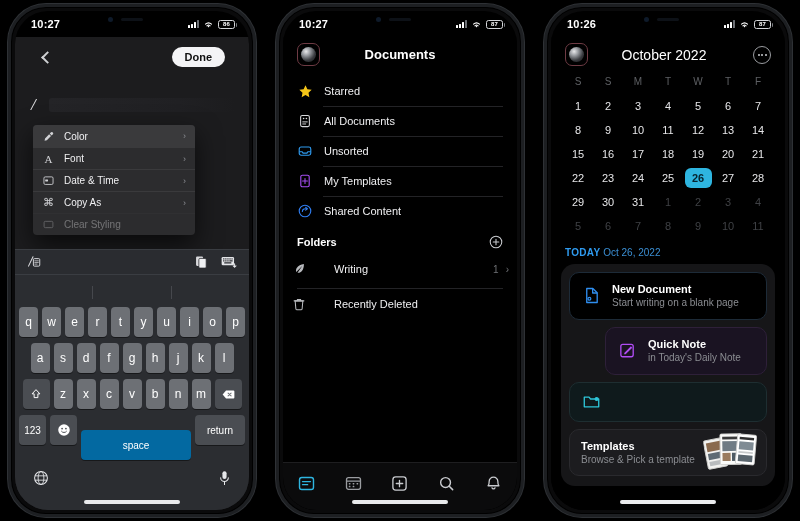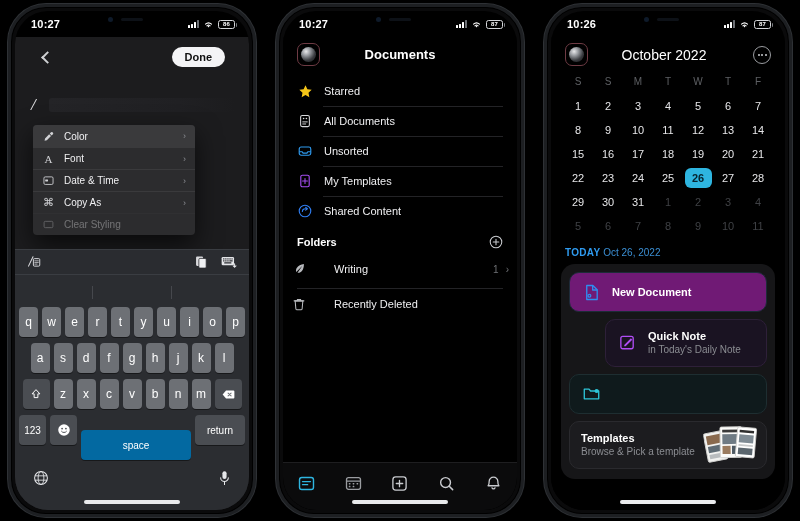--- a/index.html
+++ b/index.html
@@ -146,21 +146,21 @@
   .cal-day.dim { color:#3f4145; }
   .cal-day.today span {
     display:inline-block; min-width:27px; height:20px; line-height:20px;
     background:#2eb5e0; color:#06232e; border-radius:6px; font-weight:600;
   }
   .today-label { padding:10px 14px 4px 14px; font-size:10px; }
   .today-label .t1 { color:#2f9bf0; font-weight:700; letter-spacing:.3px; }
   .today-label .t2 { color:#3b8fd4; }
   .cards-wrap { position:relative; margin:2px 10px 0 10px; padding:8px 8px 10px 8px; background:#161618; border-radius:14px; }
   .card { display:flex; align-items:center; gap:11px; border-radius:10px; padding:9px 11px; margin-bottom:7px; border:1px solid #26282c; }
-  .card.blue { background:#701a75; border-color:#1d2b38; }
+  .card.blue { background:#000000; border-color:#1d2b38; }
   .card.purple { background:#1a1322; border-color:#2e2039;margin-left:36px; }
   .card.teal { background:#0f1a1c; border-color:#1e2e31; }
   .card.plain { background:#1c1c1f; border-color:#2a2a2e; position:relative; padding-right:60px; }
   .card-ico { width:20px; height:20px; flex:0 0 20px; display:flex; align-items:center; justify-content:center; }
   .card-t { color:#fff; font-size:11px; font-weight:600; line-height:1.3; }
   .card-s { color:#8b8d92; font-size:10px; line-height:1.35; }
   .tpl-thumb { position:absolute; right:8px; top:50%; transform:translateY(-50%) rotate(-4deg); width:54px; height:40px; }
 
   svg { display:block; }
 </style>
@@ -607,20 +607,21 @@
           <div class="card blue">
             <span class="card-ico">
               <svg viewBox="0 0 20 20" width="19" height="19">
                   <path d="M5 2.6h6.4L16 7.2v10.2H5z" stroke="#2f8ef0" stroke-width="1.4" fill="none" stroke-linejoin="round"></path>
                   <path d="M11.2 2.6v4.8H16" stroke="#2f8ef0" stroke-width="1.4" fill="none" stroke-linejoin="round"></path>
                   <circle cx="7.8" cy="13.4" r="1.5" stroke="#2f8ef0" stroke-width="1.3" fill="none"></circle>
                 </svg>
             </span>
             <span>
               <div class="card-t">New Document</div>
+              <div class="card-s">Start writing on a blank page</div>
             </span>
           </div>
           <div class="card purple">
             <span class="card-ico">
               <svg viewBox="0 0 20 20" width="19" height="19">
                   <rect x="3" y="3.6" width="13" height="13" rx="2" stroke="#b14df5" stroke-width="1.4" fill="none"></rect>
                   <path d="M6.6 12.6l7-7 1.4 1.4-7 7h-1.4z" fill="#b14df5"></path>
                 </svg>
             </span>
             <span>

